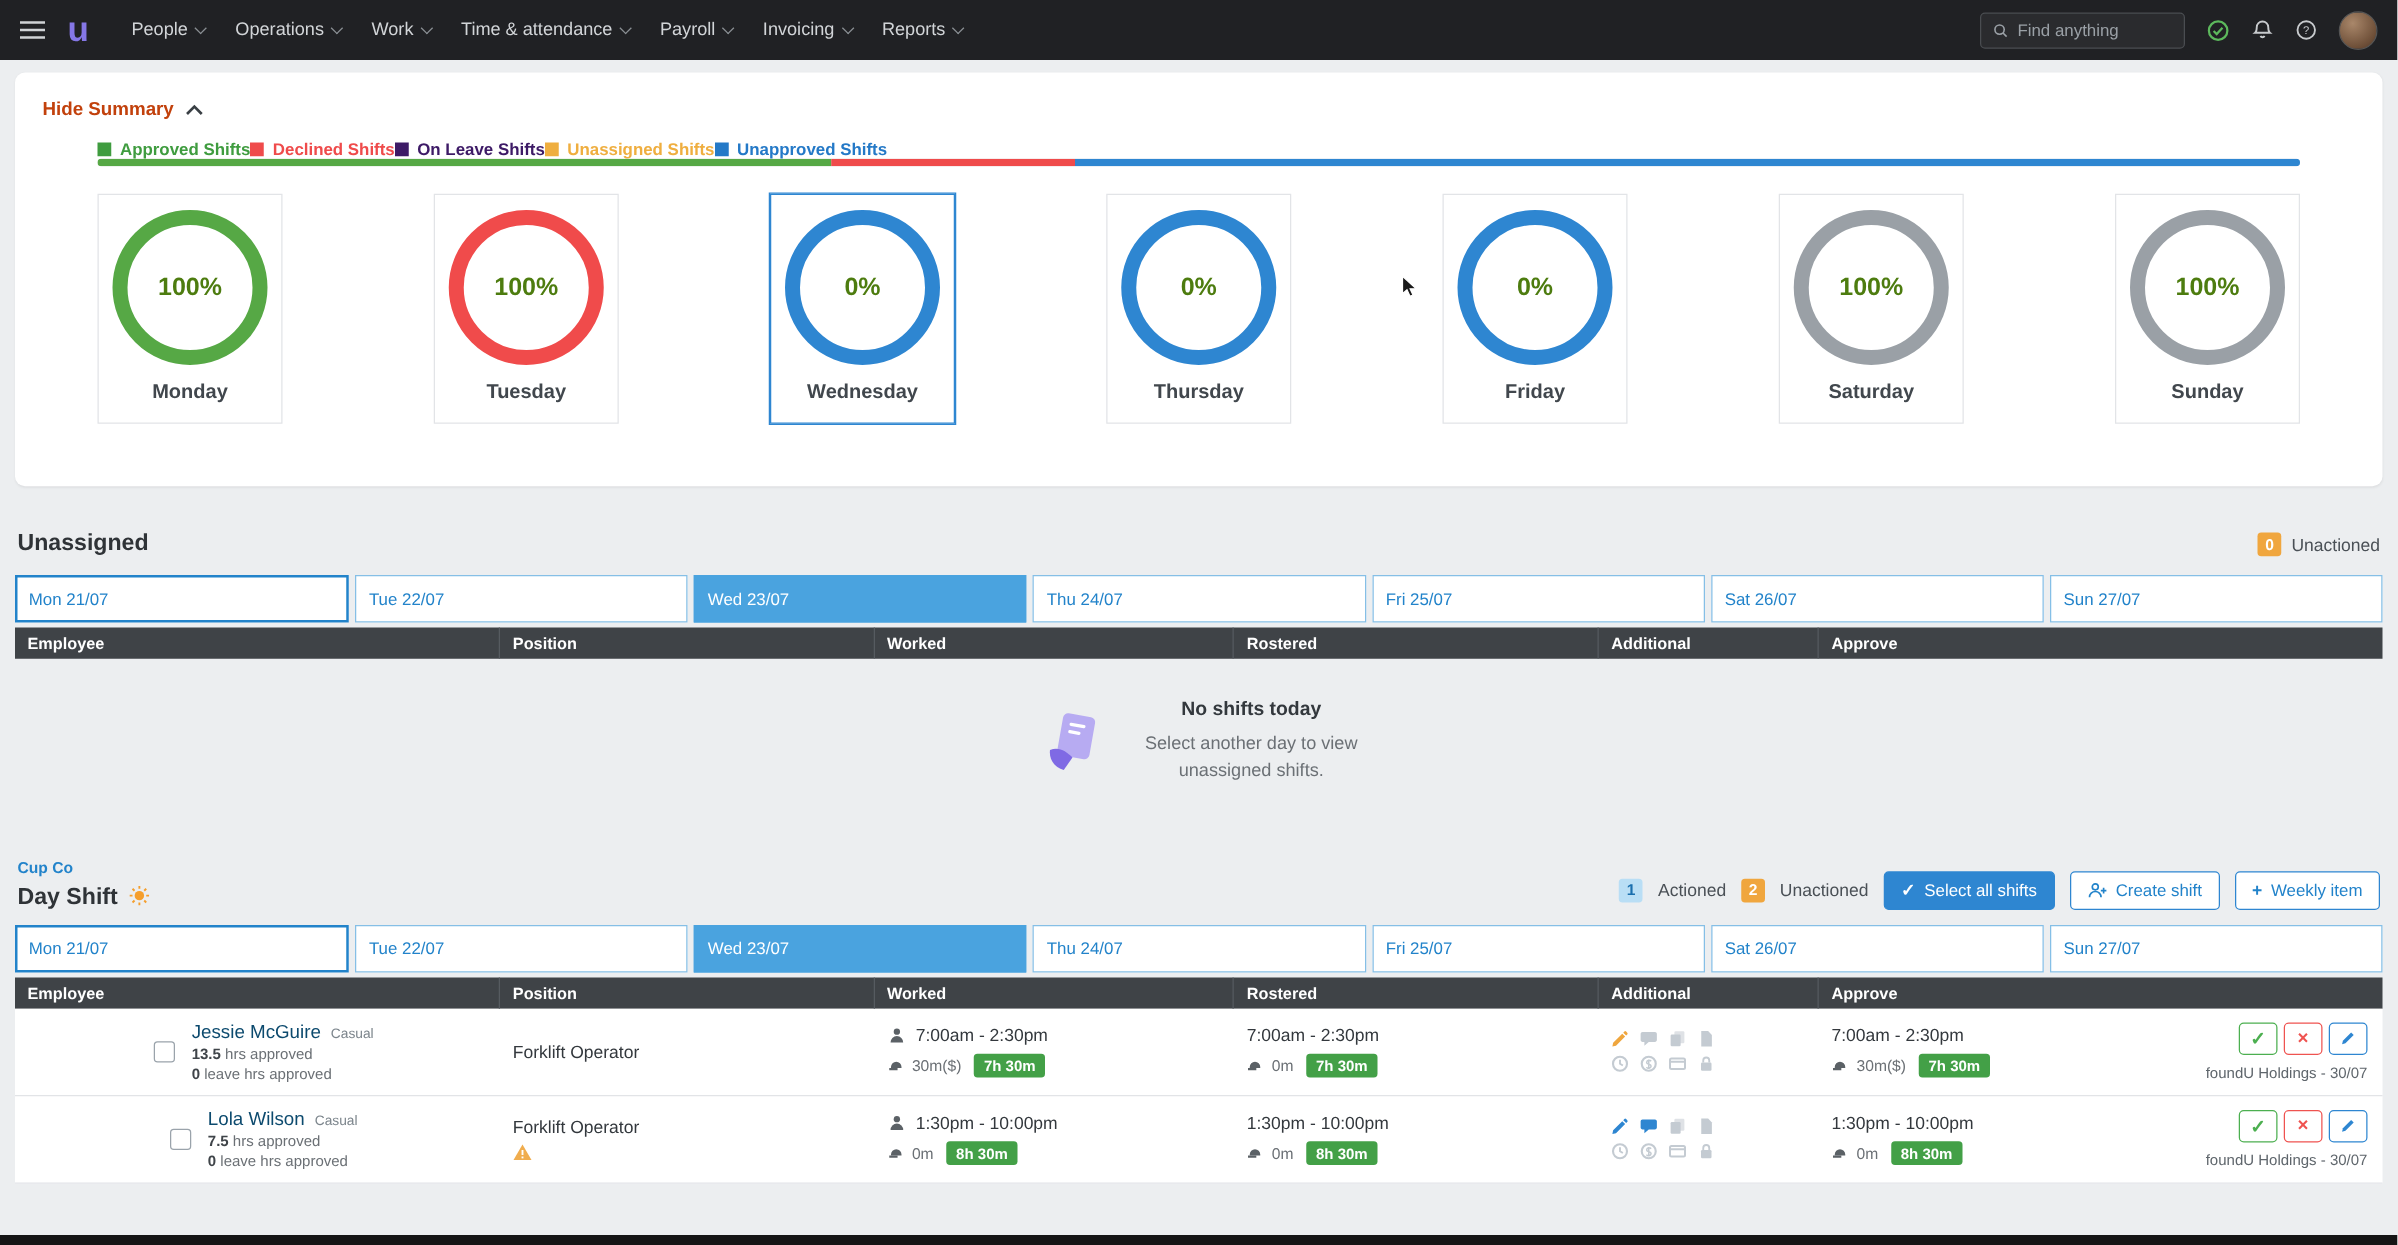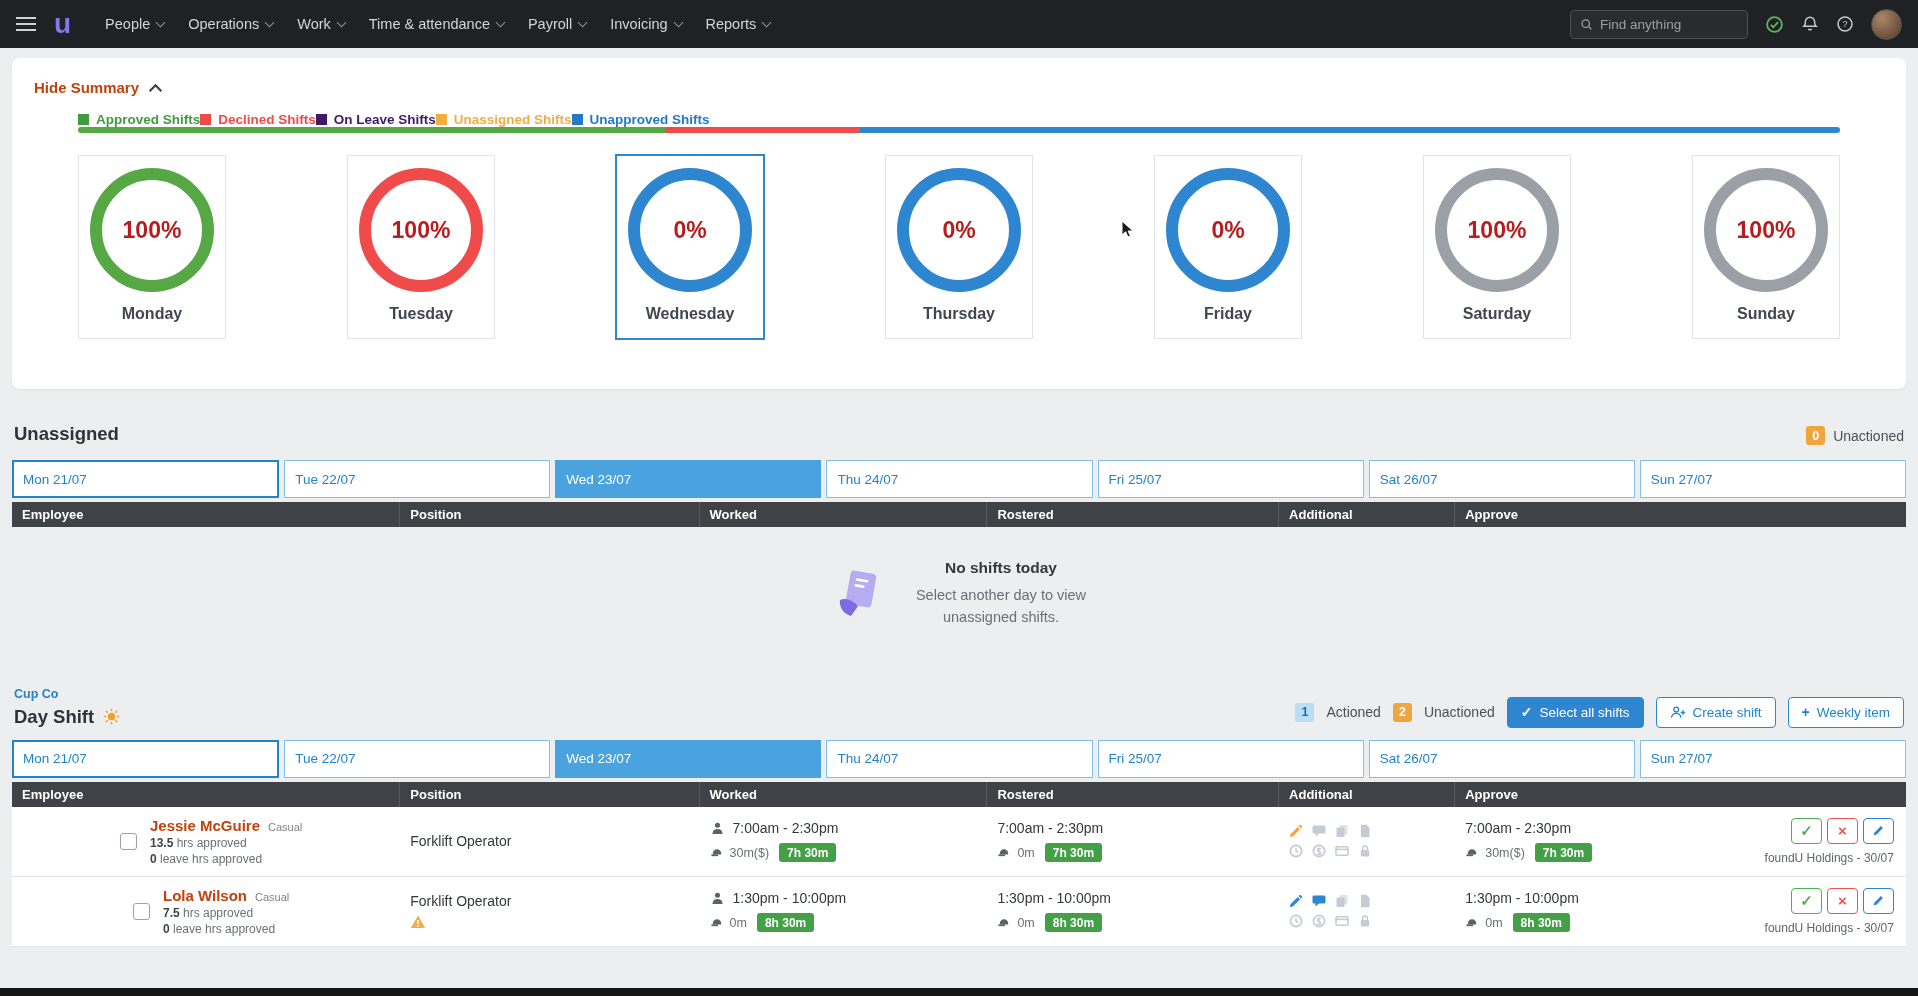--- a/index.html
+++ b/index.html
@@ -8,21 +8,21 @@
 
   
   .topnav{height:48px;background:#202124;display:flex;align-items:center;padding:0 16px;gap:10px}
   .hamburger{width:20px;height:14px;border-top:2px solid #cfd2d5;border-bottom:2px solid #cfd2d5;position:relative;margin-right:8px;cursor:pointer}
   .hamburger::after{content:"";position:absolute;left:0;right:0;top:4px;border-top:2px solid #cfd2d5}
   .logo{color:#8577e6;font-size:28px;font-weight:bold;line-height:.9;margin-right:16px;cursor:pointer}
   .nav-menus{display:flex;align-items:center;gap:8px}
   .menu-item{display:flex;align-items:center;gap:7px;color:#d2d5d8;font-size:14.5px;padding:6px 8px;cursor:pointer}
   .caret{width:7px;height:7px;border-right:1.5px solid #8b9095;border-bottom:1.5px solid #8b9095;transform:rotate(45deg);margin-top:-4px}
   .nav-right{margin-left:auto;display:flex;align-items:center;gap:17px}
-  .search-box{display:flex;align-items:center;gap:7px;background:#2a2b2e;border:1px solid #4a4d51;border-radius:4px;height:29px;width:178px;padding:0 9px}
+  .search-box{display:flex;align-items:center;gap:7px;background:#2a2b2e;border:1px solid #4a4d51;border-radius:4px;height:29px;width:164px;padding:0 9px}
   .search-box input{background:transparent;border:none;outline:none;color:#cfd2d5;font-size:13.5px;width:100%;font-family:inherit}
   .search-box input::placeholder{color:#9aa0a6}
   .avatar{width:31px;height:31px;border-radius:50%;background:radial-gradient(circle at 35% 30%,#a9876a,#6e4f38 70%,#4c3526);border:1px solid #555;cursor:pointer}
   .nav-ico{display:flex;align-items:center;cursor:pointer}
 
   
   .card{background:#fff;border-radius:8px;margin:10px 12px 0;box-shadow:0 1px 2px rgba(0,0,0,.06)}
   .summary{padding:16px 16px 50px}
   .summary-head{display:flex;justify-content:space-between;align-items:flex-start;padding:0 6px}
   .s-title{color:#3f9bd8;font-size:23px;font-weight:bold}
@@ -32,21 +32,21 @@
   .legend{display:flex;margin-top:16px}
   .legend-item{display:flex;align-items:center;gap:7px;font-size:13.5px;font-weight:bold}
   .swatch{width:11px;height:11px;display:inline-block}
   .progress-label{text-align:right;font-size:13.5px;color:#3a4045;margin:12px 0 5px}
   .progress-bar{display:flex;height:6px;border-radius:3px;overflow:hidden;background:#e2e4e7}
   .progress-seg{height:100%}
   .day-cards{display:flex;justify-content:space-between;margin-top:22px}
   .day-card{width:148px;background:#fff;border:1px solid #e2e4e7;display:flex;flex-direction:column;align-items:center;padding:12px 0 15px;cursor:pointer}
   .day-card.selected{border:1px solid #2e86d1;outline:1px solid #2e86d1}
   .ring{width:124px;height:124px;border:12px solid #ccc;border-radius:50%;display:flex;align-items:center;justify-content:center}
-  .pct{font-size:23px;font-weight:bold;color:#b91c1c}
+  .pct{font-size:20px;font-weight:bold;color:#4d7c0f}
   .day-label{font-size:16px;font-weight:bold;color:#41474d;margin-top:13px}
 
   
   .sec-head{display:flex;justify-content:space-between;align-items:flex-end;margin:34px 14px 15px}
   .sec-title{font-size:18.5px;font-weight:bold;color:#2f3337}
   .count-group{display:flex;align-items:center;gap:8px}
   .badge{min-width:19px;height:19px;border-radius:3px;display:flex;align-items:center;justify-content:center;font-size:12.5px;font-weight:bold;padding:0 4px}
   .badge.amber{background:#f0a63e;color:#fff}
   .badge.blue{background:#b9def5;color:#1a6fae}
   .count-label{font-size:14px;color:#4a5056}
@@ -73,21 +73,21 @@
   .btn.primary{background:#2e86d1;border:1px solid #2e86d1;color:#fff}
   .btn.outline{background:#fff;border:1px solid #2e86d1;color:#2283ca}
   .btn .glyph{font-weight:bold;font-size:14px}
 
   .rows{margin:0 12px;background:#fff}
   .row{display:flex;height:70px;border-bottom:1px solid #e2e4e7}
   .cell{display:flex;flex-direction:column;justify-content:center;padding-left:10px}
   .emp-cell{flex-direction:row;align-items:center;gap:13px}
   .checkbox{width:17px;height:17px;border:1.5px solid #9aa3ab;border-radius:3px;background:#fff;cursor:pointer;flex:none}
   .emp-top{display:flex;align-items:baseline;gap:8px}
-  .emp-name{color:#c2410c;font-size:15px;font-weight:bold;text-decoration:none;cursor:pointer}
+  .emp-name{color:#0c4a6e;font-size:15px;font-weight:normal;text-decoration:none;cursor:pointer}
   .emp-type{color:#7c858c;font-size:11px;font-weight:normal}
   .emp-stat{font-size:12px;color:#6b7075;margin-top:2px}
   .emp-stat b{color:#3f4449}
   .pos-name{font-size:14px;color:#33383d}
   .time-line{display:flex;align-items:center;gap:8px;font-size:14px;color:#33383d}
   .sub-line{display:flex;align-items:center;gap:6px;margin-top:7px}
   .sub-text{font-size:12.5px;color:#6b7075}
   .pill{background:#43a047;color:#fff;font-size:12px;font-weight:bold;border-radius:3px;padding:2.5px 8px;margin-left:4px}
   .icon-grid{display:grid;grid-template-columns:repeat(4,18px);gap:6px 5px}
   .mini{width:14px;height:14px;cursor:pointer;display:flex}

